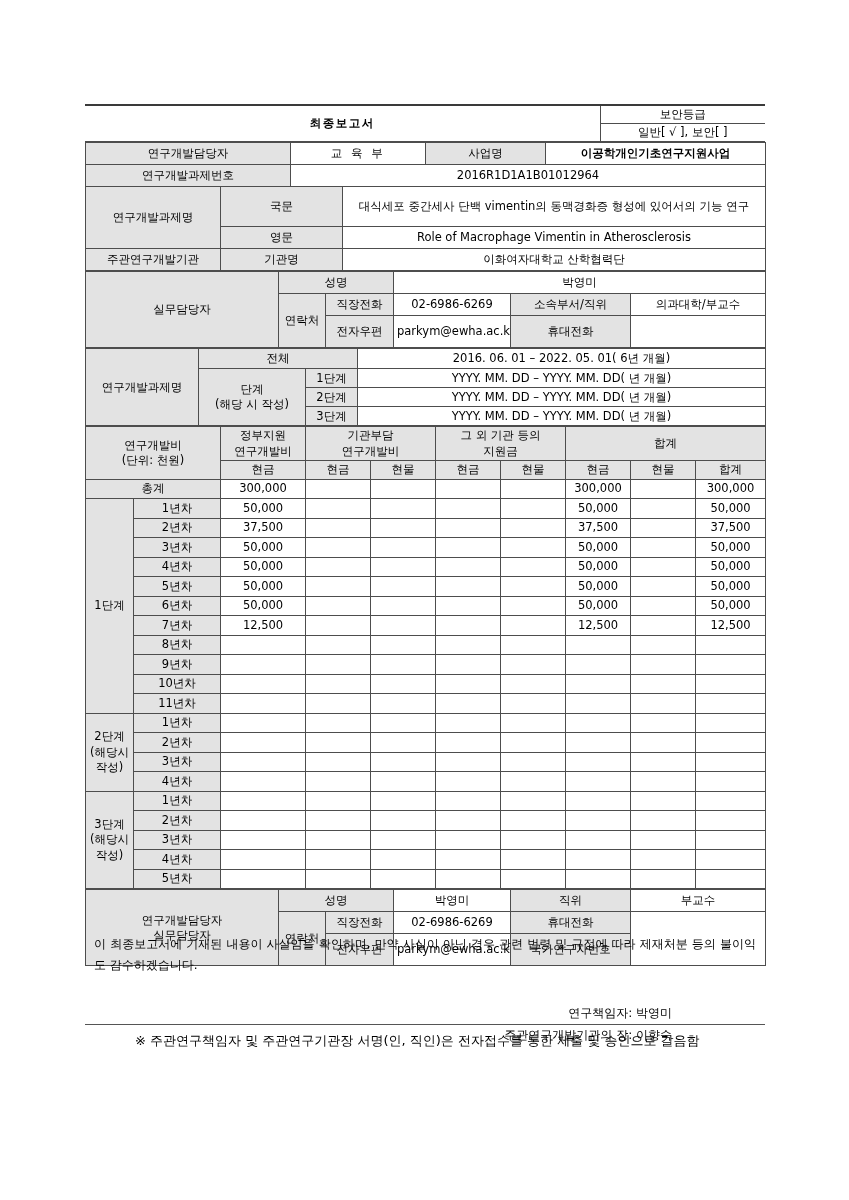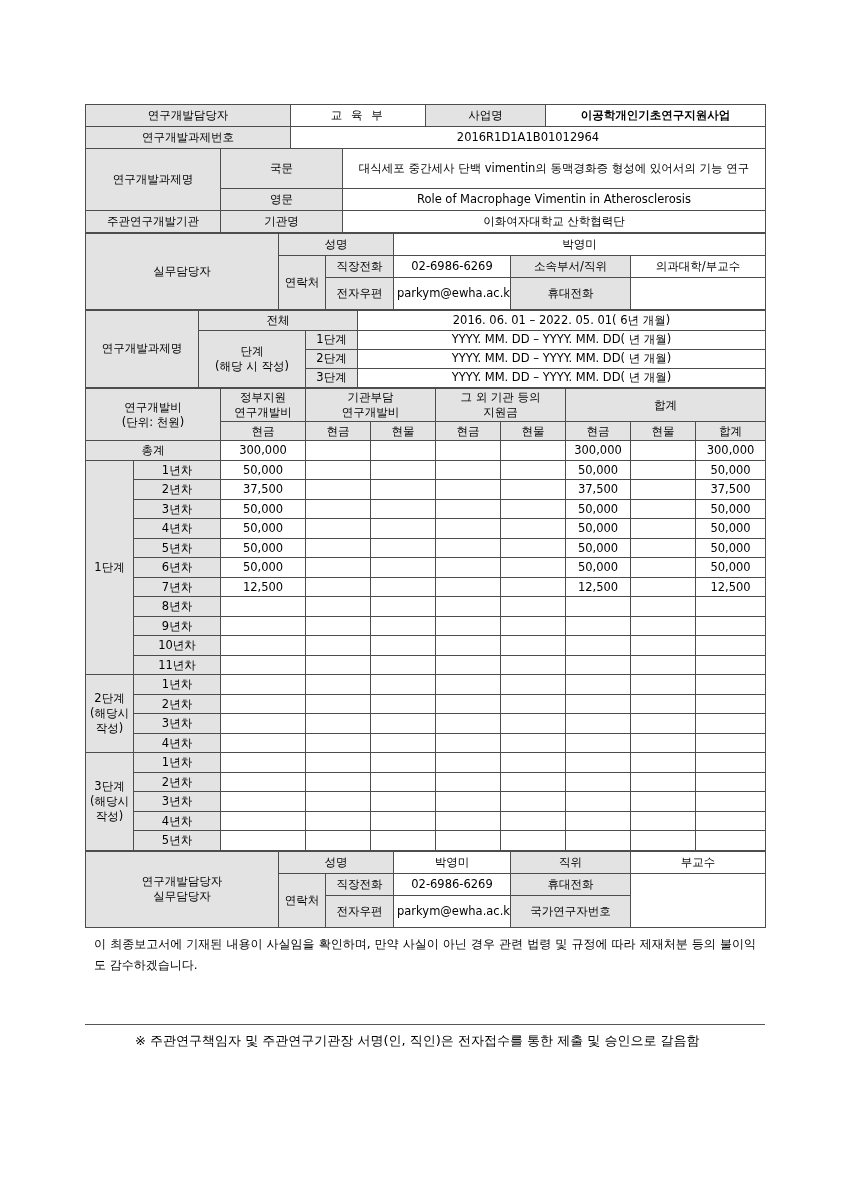--- a/index.html
+++ b/index.html
@@ -104,20 +104,35 @@
     width: 680px;
     font-size: 13px;
     margin-left: 45px;
   }
 </style>
 </head>
 <body>
 
 <div class="page">
 
+  <table class="doc">
+    <colgroup>
+      <col style="width:515px">
+        <col style="width:165px">
+    </colgroup>
+    <tbody>
+      <tr class="title-row">
+        <td rowspan="2" class="title-cell topline noborder-l">최종보고서</td>
+        <td class="sec-grade topline noborder-r">보안등급</td>
+      </tr>
+      <tr>
+        <td class="sec-grade noborder-r">일반[ √ ], 보안[    ]</td>
+      </tr>
+    </tbody>
+  </table>
 
   <table class="doc">
     <colgroup>
       <col style="width:135px">
         <col style="width:70px">
         <col style="width:52px">
       <col style="width:83px">
         <col style="width:120px">
         <col style="width:85px">
         <col style="width:135px">
@@ -540,16 +555,20 @@
         <td class="val email-cell">parkym@ewha.ac.kr</td>
         <td class="hdr">국가연구자번호</td>
       </tr>
     </tbody>
   </table>
 
 </div>
 
 <div class="footer">
   <p class="decl">이 최종보고서에 기재된 내용이 사실임을 확인하며, 만약 사실이 아닌 경우 관련 법령 및 규정에 따라 제재처분 등의 불이익도 감수하겠습니다.</p>
+  <p class="sig">
+    <span>연구책임자:  박영미</span><br>
+    <span>주관연구개발기관의 장:  이향숙</span>
+  </p>
 </div>
 
 <div class="notebar"></div>
 <div class="note">※ 주관연구책임자 및 주관연구기관장 서명(인, 직인)은 전자접수를 통한 제출 및 승인으로 갈음함</div>
 
 </body></html>

